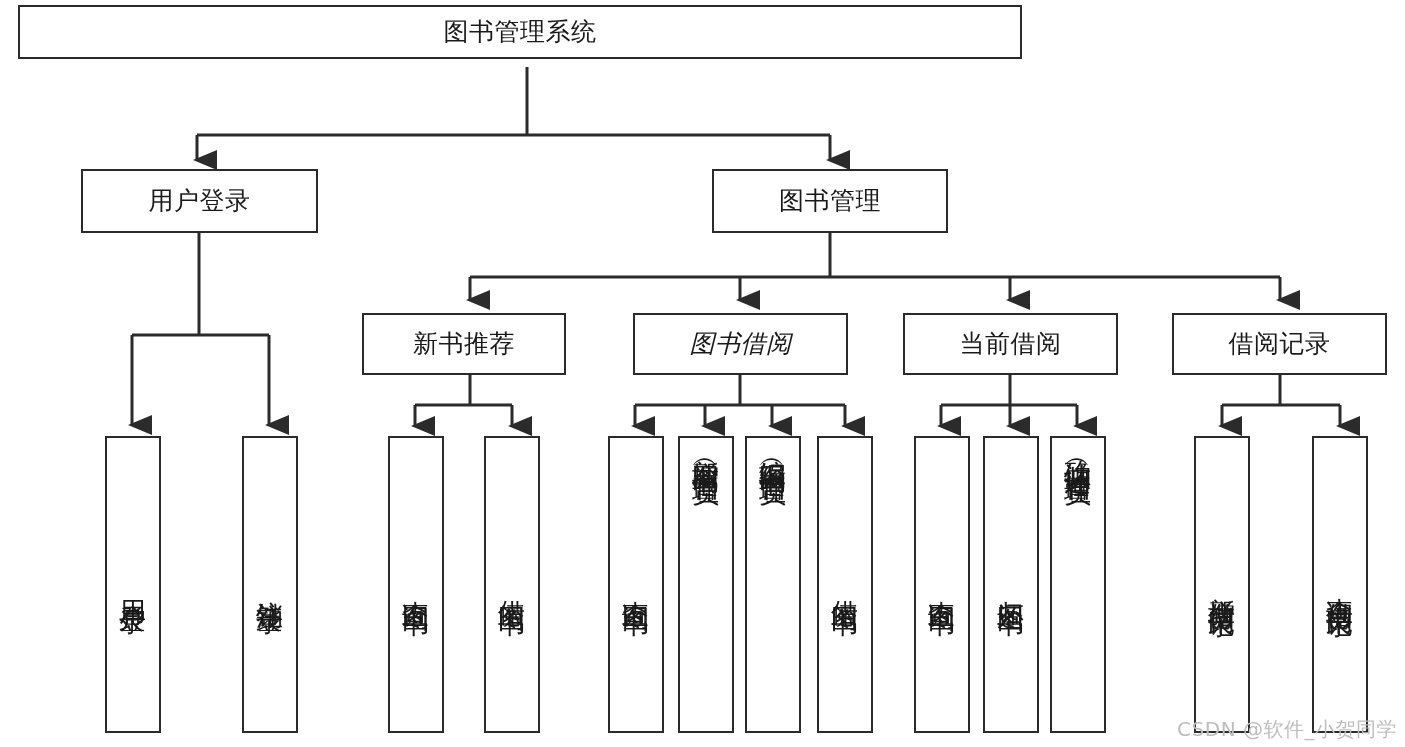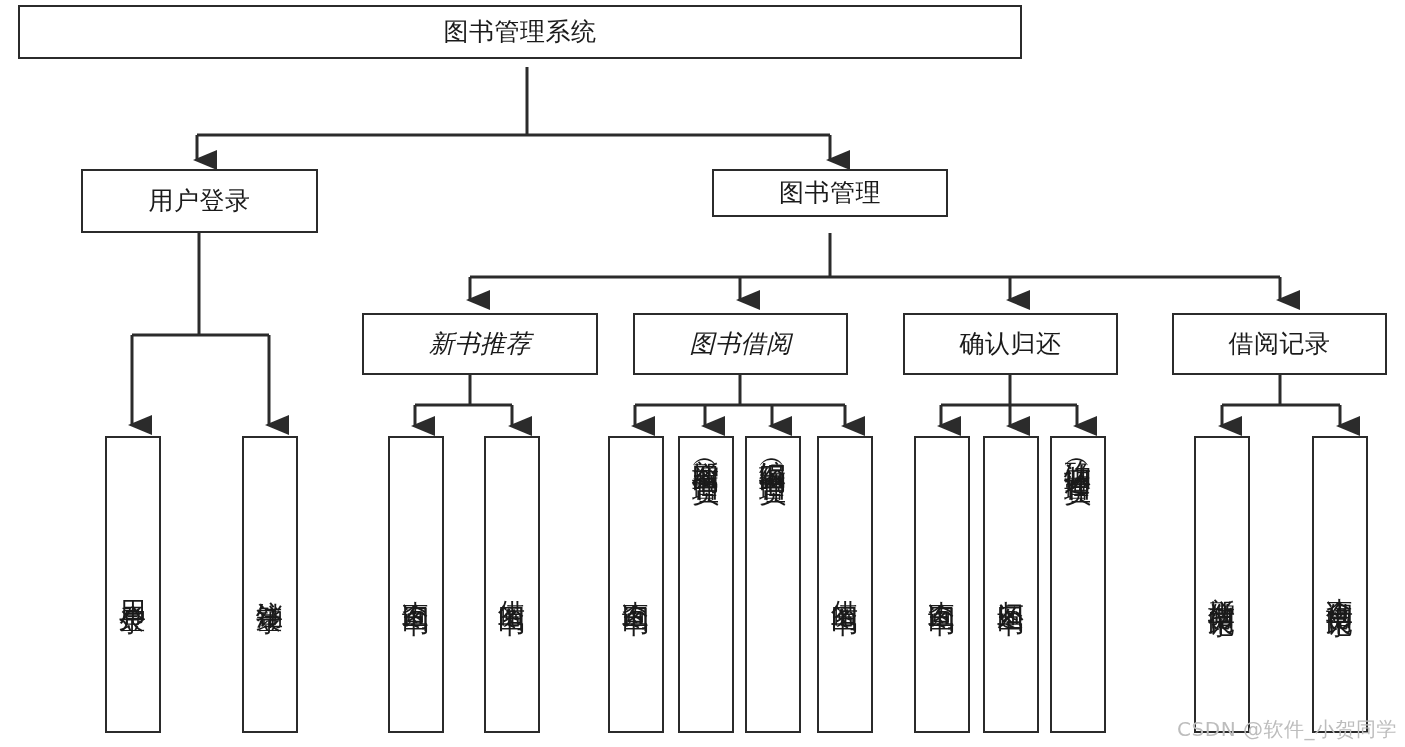--- a/index.html
+++ b/index.html
@@ -129,32 +129,32 @@
     </g>
   </svg>
 
   <div class="node h" style="left:18px; top:5px; width:1004px; height:54px;">
     <span class="lbl">图书管理系统</span>
   </div>
 
   <div class="node h" style="left:81px; top:169px; width:237px; height:64px;">
     <span class="lbl">用户登录</span>
   </div>
-  <div class="node h" style="left:712px; top:169px; width:236px; height:48px;">
+  <div class="node h" style="left:712px; top:169px; width:236px; height:64px;">
     <span class="lbl">图书管理</span>
   </div>
 
-  <div class="node h" style="left:362px; top:313px; width:236px; height:62px;font-style:italic;">
+  <div class="node h" style="left:362px; top:313px; width:204px; height:62px;">
     <span class="lbl">新书推荐</span>
   </div>
   <div class="node h" style="left:633px; top:313px; width:215px; height:62px;font-style:italic;">
     <span class="lbl">图书借阅</span>
   </div>
   <div class="node h" style="left:903px; top:313px; width:215px; height:62px;">
-    <span class="lbl">确认归还</span>
+    <span class="lbl">当前借阅</span>
   </div>
   <div class="node h" style="left:1172px; top:313px; width:215px; height:62px;">
     <span class="lbl">借阅记录</span>
   </div>
 
   <div class="node v mid" style="left:105px; top:436px; width:56px; height:297px;">
     <span class="lbl">用户登录</span>
   </div>
   <div class="node v mid" style="left:242px; top:436px; width:56px; height:297px;">
     <span class="lbl">注销登录</span>

